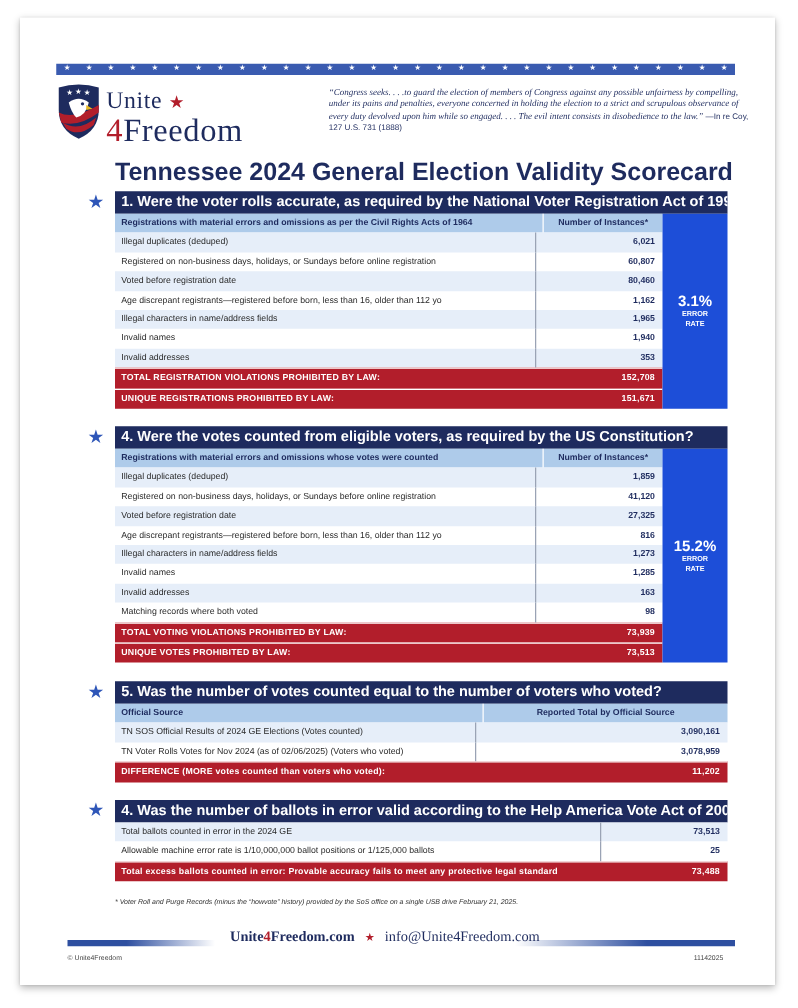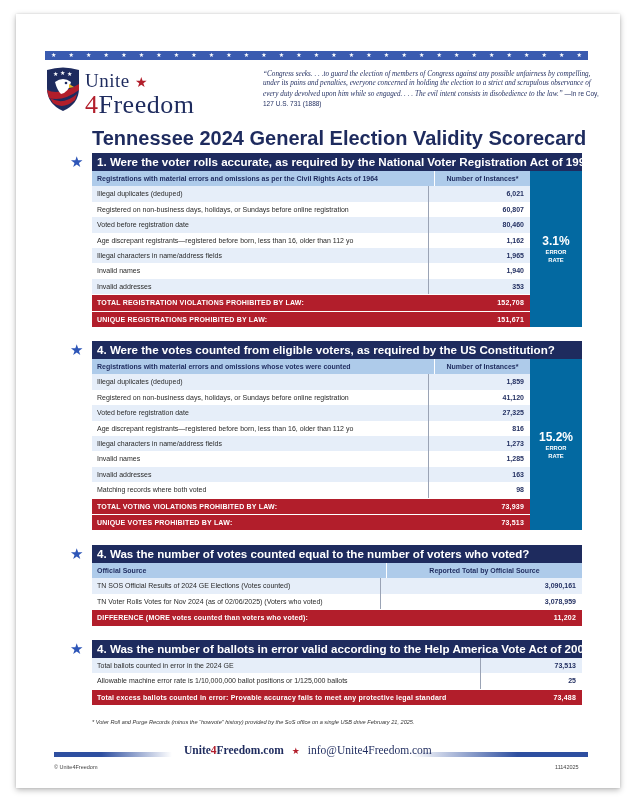--- a/index.html
+++ b/index.html
@@ -22,21 +22,21 @@
   .grid{display:flex;}
   .tbl{flex:1;}
   .row{display:flex;height:15.4px;line-height:15.4px;font-size:7px;color:#2a2a2a;}
   .row.alt{background:#e6eef9;}
   .row .lbl{flex:1;padding-left:5px;white-space:nowrap;overflow:hidden;}
   .row .val{width:95px;text-align:right;padding-right:6px;font-weight:bold;color:#1e2b5e;border-left:1.5px solid #9aa3b5;}
   .row.hdr{background:#aecbea;font-weight:bold;color:#1e2b5e;}
   .row.hdr .val{font-weight:bold;border-left:1.5px solid #fff;text-align:center;padding-right:0;}
   .row.tot{background:#b21e2b;color:#fff;font-weight:bold;letter-spacing:0.2px;border-top:1.5px solid #fff;}
   .row.tot .val{color:#fff;border-left:none;}
-  .rate{width:52px;background:#0369a1;color:#fff;display:flex;flex-direction:column;align-items:center;justify-content:center;text-align:center;}
+  .rate{width:52px;background:#1d4ed8;color:#fff;display:flex;flex-direction:column;align-items:center;justify-content:center;text-align:center;}
   .rate .pct{font-size:12px;font-weight:bold;line-height:14px;}
   .rate .lab{font-size:5.8px;font-weight:bold;line-height:8px;}
   .s3 .row .val{width:195px;}
   .s4 .row .val{width:95px;}
   .footnote{position:absolute;left:92px;top:719px;font-size:5.6px;font-style:italic;color:#333;}
   .footbar{position:absolute;top:752px;height:5px;}
   .footbar.l{left:54px;width:118px;background:linear-gradient(to right,#2e4fa0,#2e4fa0 40%,#ffffff);}
   .footbar.r{left:412px;width:176px;background:linear-gradient(to left,#2e4fa0,#2e4fa0 40%,#ffffff);}
   .footlinks{position:absolute;left:184px;top:744px;font-family:"Liberation Serif",serif;font-size:11.5px;color:#1e2b5e;white-space:nowrap;}
   .footlinks .site{font-weight:bold;}
@@ -211,21 +211,21 @@
     <div class="rate">
       <div class="pct">15.2%</div>
       <div class="lab">ERROR</div>
       <div class="lab">RATE</div>
     </div>
   </div>
 </div>
 
 <div class="section s3" style="top:545px;">
   <span class="qstar">★</span>
-  <div class="qhead">4. Was the number of votes counted equal to the number of voters who voted?</div>
+  <div class="qhead">5. Was the number of votes counted equal to the number of voters who voted?</div>
   <div class="tbl" id="tbl2">
       <div class="row hdr">
         <div class="lbl">Official Source</div>
         <div class="val">Reported Total by Official Source</div>
       </div>
       <div class="row alt">
         <div class="lbl">TN SOS Official Results of 2024 GE Elections (Votes counted)</div>
         <div class="val">3,090,161</div>
       </div>
       <div class="row ">

